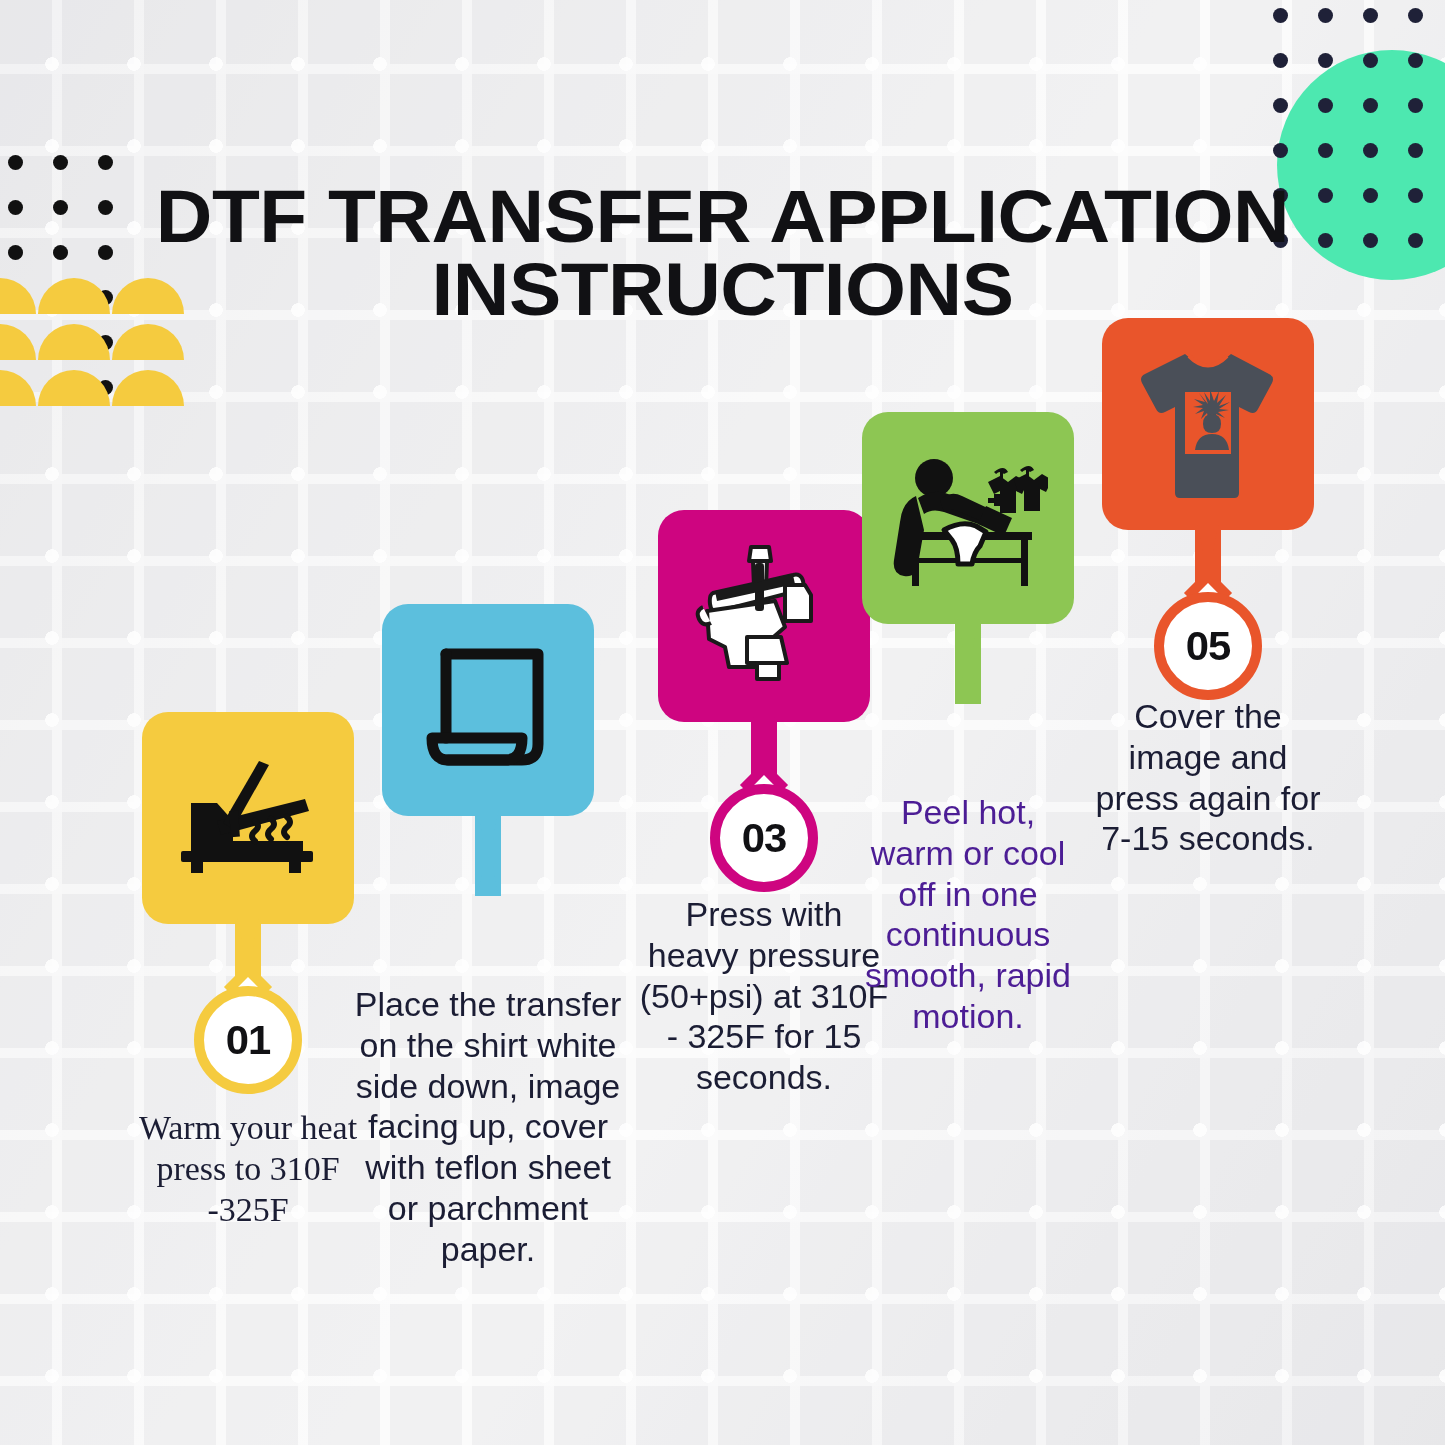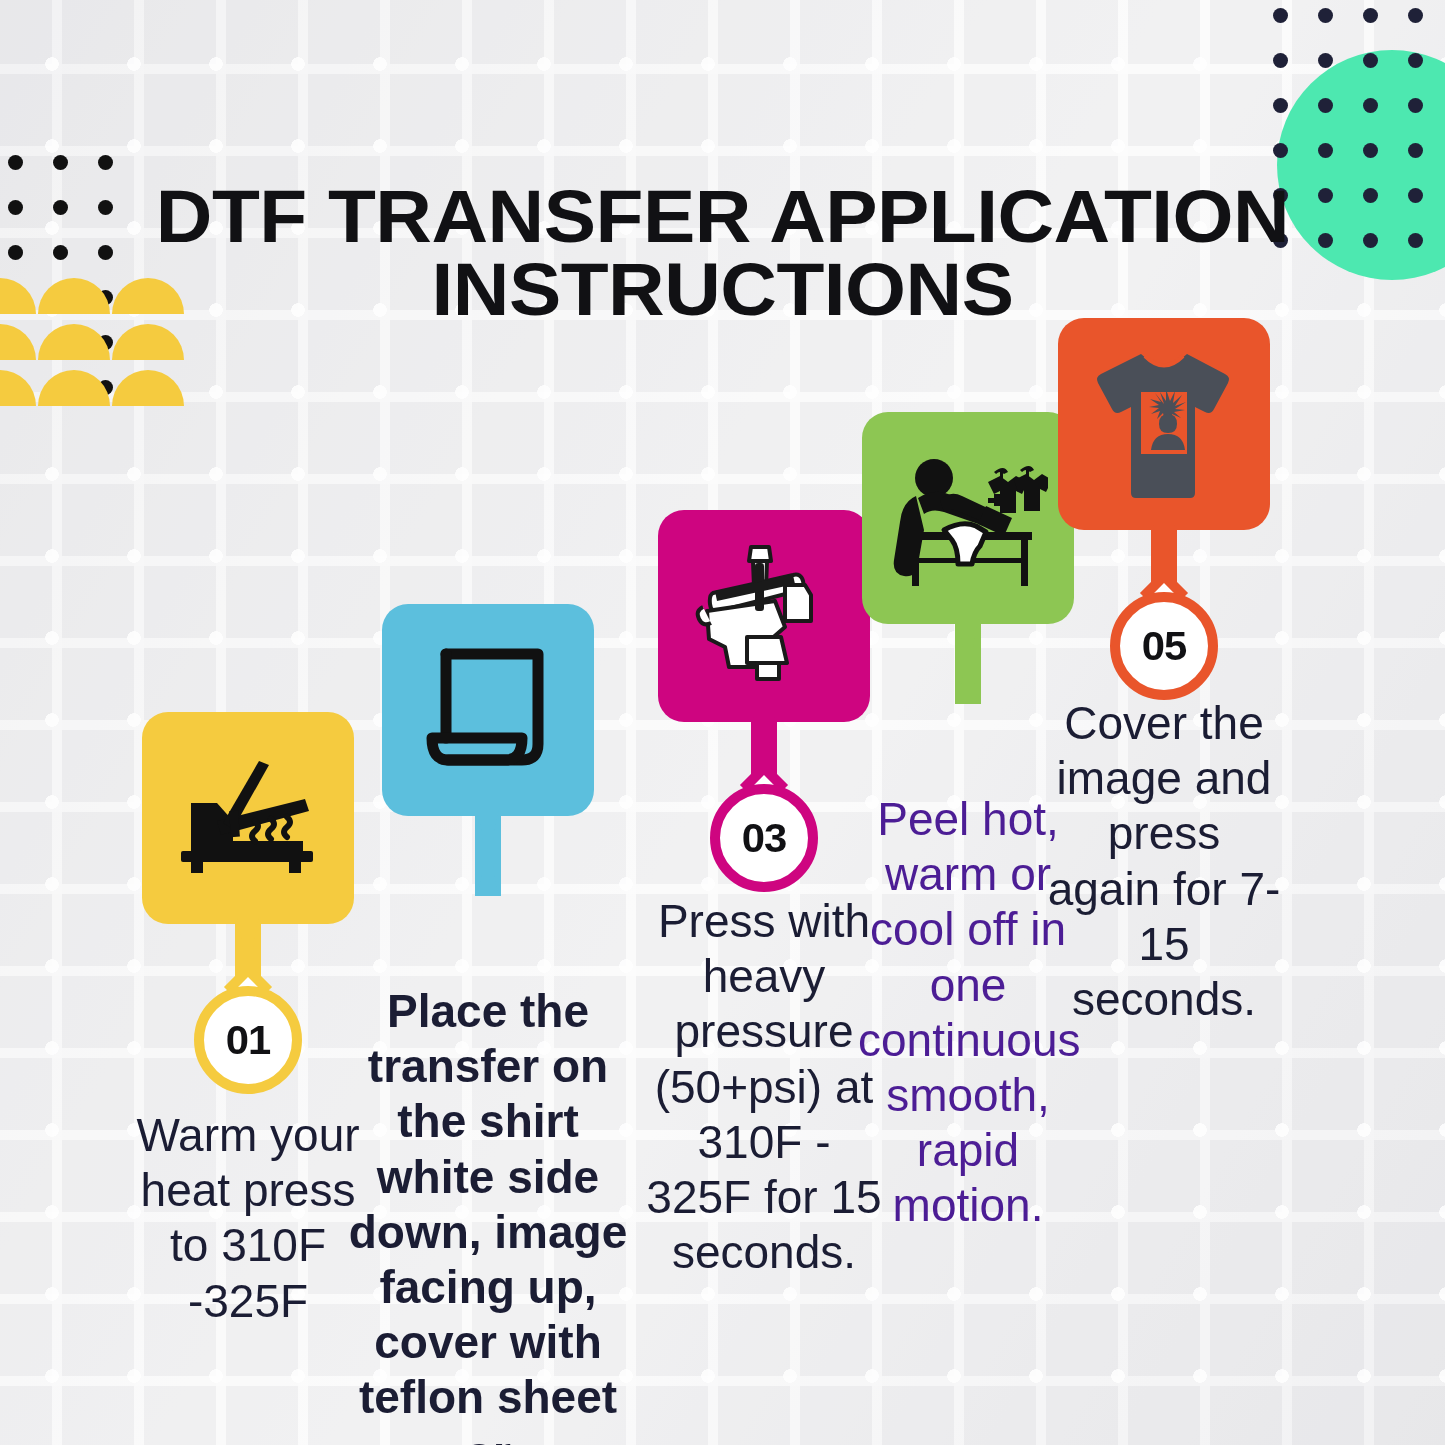--- a/index.html
+++ b/index.html
@@ -109,30 +109,30 @@
     box-sizing:border-box;
   }
   .badge .num{
     position:absolute;inset:0;display:flex;align-items:center;justify-content:center;
     font-weight:bold;font-size:41px;color:#111114;letter-spacing:-1px;
     transform:scaleX(1.02);
   }
   .caption{
     position:absolute;top:392px;left:-16px;width:272px;
     text-align:center;color:#1b1d34;
-    font-size:46px;line-height:1.2;font-weight:500;
+    font-size:34px;line-height:1.2;font-weight:500;
   }
 
   
   #step-1{left:128px;top:712px;}
   #step-2{left:368px;top:604px;}
   #step-3{left:644px;top:510px;}
   #step-4{left:848px;top:412px;}
-  #step-5{left:1044px;top:318px;}
-  #step-1 .caption{top:396px;width:240px;left:0;}
+  #step-5{left:1088px;top:318px;}
+  #step-1 .caption{top:396px;width:240px;left:0;font-family:Liberation Serif, serif;}
   #step-2 .caption{top:380px;width:284px;left:-22px;}
   #step-3 .caption{top:384px;width:250px;left:-5px;}
   #step-4 .caption{top:380px;width:220px;left:10px;}
   #step-5 .caption{top:378px;width:234px;left:3px;}
 
   svg{display:block;}
 </style>
 </head>
 <body style="background: rgb(241, 241, 243);">
 
@@ -245,21 +245,21 @@
         <svg width="124" height="128" viewBox="0 0 124 128">
           <g fill="none" stroke="#111111" stroke-width="11" stroke-linejoin="round" stroke-linecap="round">
             <path d="M20 8 H112 V98 q0 16 -16 16 H22"></path>
             <path d="M20 8 V92"></path>
             <path d="M6 92 H96 q0 22 -16 22 H22 q-16 0 -16 -22 z"></path>
           </g>
         </svg>
       </span>
       <div class="neck" style="background: rgb(92, 191, 221);"></div>
     </div>
-    <div class="caption" style="color: rgb(27, 29, 52); font-weight: bold;">Place the transfer on the shirt white side down, image facing up, cover with teflon sheet or parchment paper.</div>
+    <div class="caption" style="color: rgb(27, 29, 52);">Place the transfer on the shirt white side down, image facing up, cover with teflon sheet or parchment paper.</div>
   </div>
 
   <div class="step" id="step-3" style="color: rgb(206, 5, 128);">
     <div class="tile" style="background: rgb(206, 5, 128);">
       <span>
         <svg width="150" height="150" viewBox="0 0 150 150">
           <g fill="#ffffff" stroke="#1a1a1a" stroke-width="4" stroke-linejoin="round">
             <path d="M62 6 h18 l2 14 h-22 z"></path>
             <path d="M64 20 h14 l-2 52 h-10 z"></path>
             <path d="M24 52 L104 34 q8 -2 10 6 q2 8 -6 10 L30 70 q-8 2 -9 -7 q-1 -9 3 -11 z"></path>

